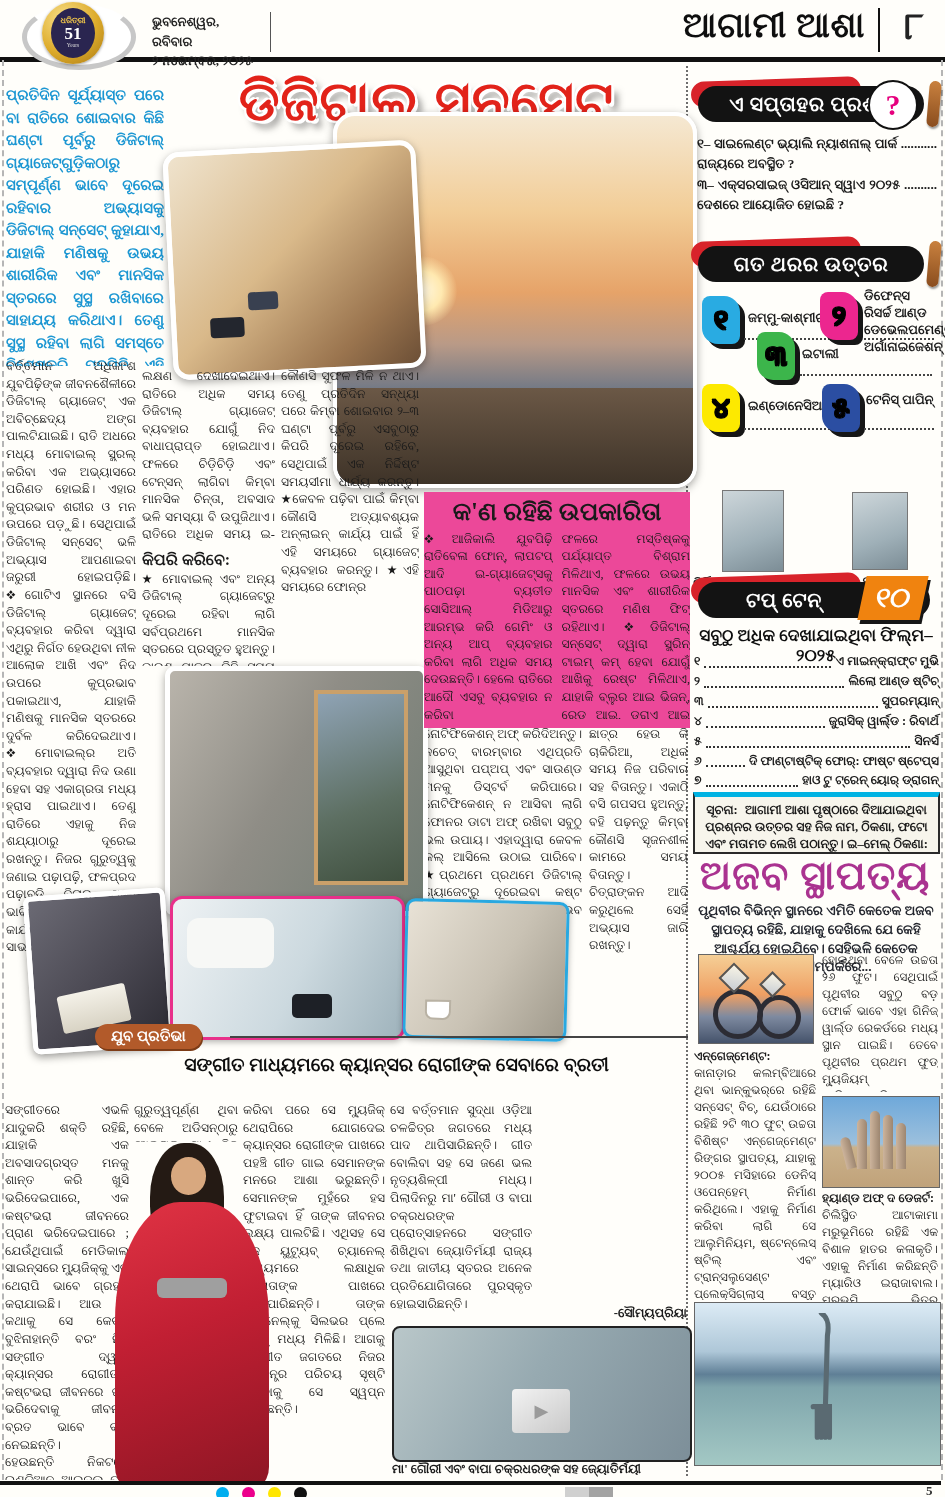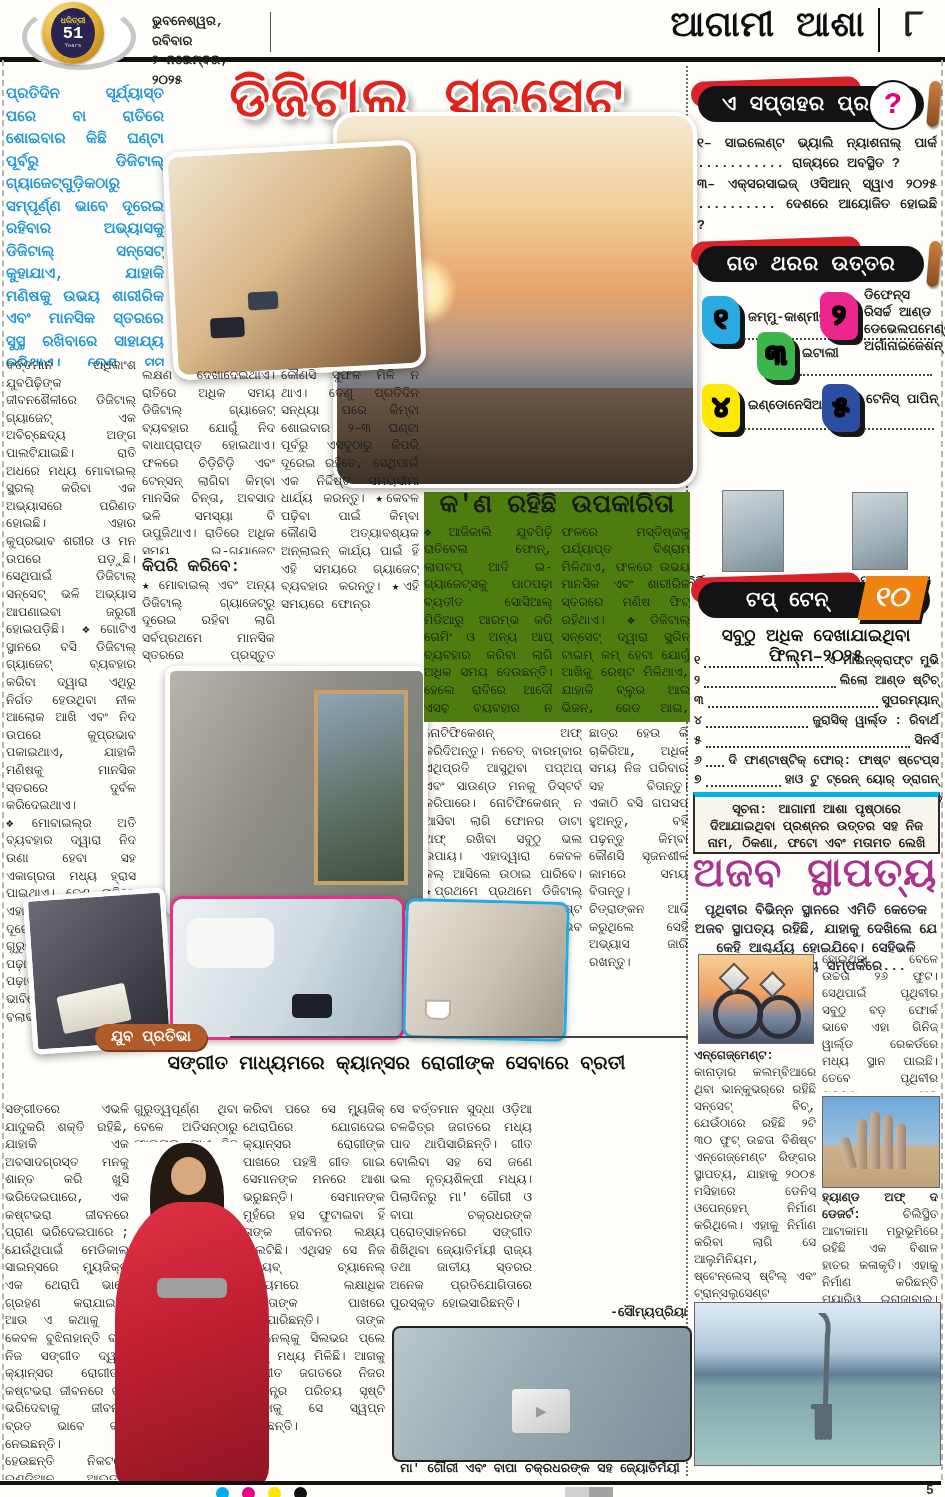--- a/index.html
+++ b/index.html
@@ -1,17 +1,17 @@
 <!DOCTYPE html>
 <html><head>
 <meta charset="utf-8">
 <style>
   html,body{margin:0;padding:0;background:#e8e8e4;}
   .page{position:relative;width:945px;height:1497px;margin:0 auto;background:#fffefa;
-        font-family:Liberation Mono, monospace;color:#1a1a1a;overflow:hidden;}
+        font-family:Liberation Serif, serif;color:#1a1a1a;overflow:hidden;}
   .abs{position:absolute;}
   .txt{font-size:12.4px;line-height:1.42;text-align:justify;overflow:hidden;}
   .b{font-weight:bold;}
   
   .mast-rule{top:57px;left:0;width:945px;height:5px;background:#111;}
   .logo-wrap{top:2px;left:16px;width:120px;height:62px;z-index:5;}
   .logo-arc{position:absolute;top:2px;left:6px;width:104px;height:56px;border-radius:50%;
             border:5px solid #c7c7c7;border-top-color:transparent;border-bottom-color:#c7c7c7;background:#fff;}
   .medal{position:absolute;top:0px;left:26px;width:62px;height:62px;border-radius:50%;
          background:radial-gradient(circle at 35% 28%,#f9e08a,#ddab2b 55%,#a87712);box-shadow:0 1px 3px rgba(0,0,0,.4);}
@@ -44,21 +44,21 @@
   .bench{position:absolute;left:0;bottom:0;width:100%;height:26%;background:linear-gradient(180deg,#6b5846,#3e3328);}
   .ph-bed{top:146px;left:168px;width:243px;height:218px;border-radius:16px;border:5px solid #fff;
           box-shadow:0 3px 8px rgba(0,0,0,.35);transform:rotate(-3deg);
           background:linear-gradient(135deg,#efe3cd 0%,#d9b98a 45%,#9a744e 80%,#6c4f36 100%);}
   .phone-a{position:absolute;left:14%;bottom:16%;width:34px;height:20px;border-radius:4px;background:#23262e;}
   .phone-b{position:absolute;left:30%;bottom:28%;width:30px;height:18px;border-radius:4px;background:#394050;}
   .colA{top:358px;left:6px;width:130px;height:664px;}
   .colB{top:368px;left:142px;width:133px;height:298px;display:flex;flex-direction:column;overflow:hidden;}
   .howto-title{font-size:16px;font-weight:900;margin:3px 0 2px;}
   .colC{top:368px;left:281px;width:138px;height:296px;}
-  .benefits{top:492px;left:424px;width:266px;height:230px;background:#4d7c0f;padding:0 0 0 0;z-index:4;}
+  .benefits{top:492px;left:424px;width:266px;height:230px;background:#ec4899;padding:6px 0 0 0;z-index:4;}
   .benefits-title{font-size:25px;font-weight:900;text-align:center;line-height:1.1;margin-bottom:5px;}
   .benefits-cols{display:flex;gap:9px;height:188px;overflow:hidden;}
   .benefits-cols .txt{flex:1;}
   .colD{top:726px;left:424px;width:158px;height:288px;}
   .colE{top:726px;left:589px;width:99px;height:288px;}
   .ph-paint{top:666px;left:165px;width:253px;height:240px;border-radius:10px;border:5px solid #fff;
             box-shadow:0 3px 8px rgba(0,0,0,.35);
             background:linear-gradient(120deg,#b9b4ab 0%,#8f8d86 45%,#6f7b72 100%);}
   .canvas{position:absolute;right:6%;top:8%;width:34%;height:78%;background:linear-gradient(160deg,#8fa3b5,#5d6f62 60%,#40503f);border:4px solid #caa06a;}
   .ph-read{top:892px;left:28px;width:132px;height:148px;border-radius:8px;border:5px solid #fff;
@@ -89,21 +89,21 @@
   .ph-dress{top:1140px;left:104px;width:176px;height:344px;overflow:hidden;}
   .hair{position:absolute;left:26%;top:1%;width:42%;height:34%;border-radius:46%;background:#241a14;}
   .face{position:absolute;left:38%;top:5%;width:20%;height:11%;border-radius:50%;background:#d8a87f;}
   .gown{position:absolute;left:6%;top:18%;width:88%;height:82%;border-radius:42% 42% 6% 6%;
         background:linear-gradient(160deg,#e03344 0%,#c11f33 45%,#8f1624 100%);}
   .belt{position:absolute;left:30%;top:40%;width:40%;height:6%;border-radius:6px;background:#9f9f9f;}
   .ph-family{top:1326px;left:392px;width:296px;height:132px;border:2px solid #222;border-radius:8px;overflow:hidden;
              background:linear-gradient(120deg,#b9c7c9 0%,#97aab1 45%,#7d8f99 100%);}
   .playbtn{position:absolute;left:40%;top:46%;width:58px;height:44px;background:linear-gradient(145deg,#f2f2f2,#c9c9c9);
            border-radius:4px;display:flex;align-items:center;justify-content:center;color:#9a9a9a;font-size:18px;}
-  .family-cap{top:1462px;left:392px;width:296px;text-align:center;font-size:12.5px;font-weight:bold;}
+  .family-cap{top:1462px;left:392px;width:296px;font-size:12.5px;font-weight:bold;}
   
   .sb-head{position:absolute;width:226px;height:36px;z-index:2;}
   .sb-head .red{position:absolute;left:-7px;top:-7px;width:170px;height:26px;background:#d8232a;border-radius:13px;transform:rotate(-2deg);}
   .sb-head .blk{position:absolute;inset:0;background:#131313;border-radius:18px;color:#fff;display:flex;
                 align-items:center;justify-content:center;font-size:20.5px;font-weight:900;letter-spacing:.5px;}
   .pin{position:absolute;right:-16px;top:-5px;width:12px;height:46px;border-radius:6px;
        background:linear-gradient(180deg,#c9813f,#8a4d1e);transform:rotate(5deg);box-shadow:1px 2px 2px rgba(0,0,0,.4);}
   .qcircle{position:absolute;right:6px;top:-6px;width:46px;height:46px;border-radius:50%;background:#fff;
            border:2px solid #111;display:flex;align-items:center;justify-content:center;
            color:#e6007e;font-size:30px;font-weight:900;}

